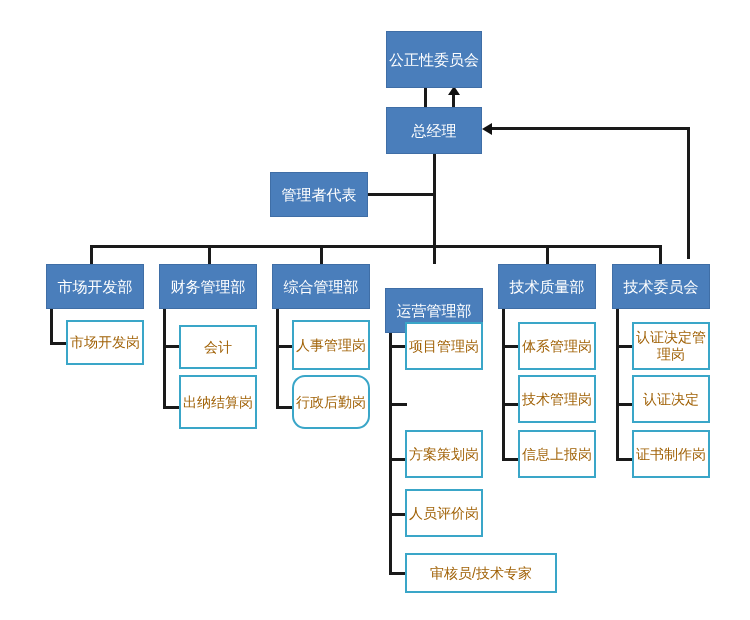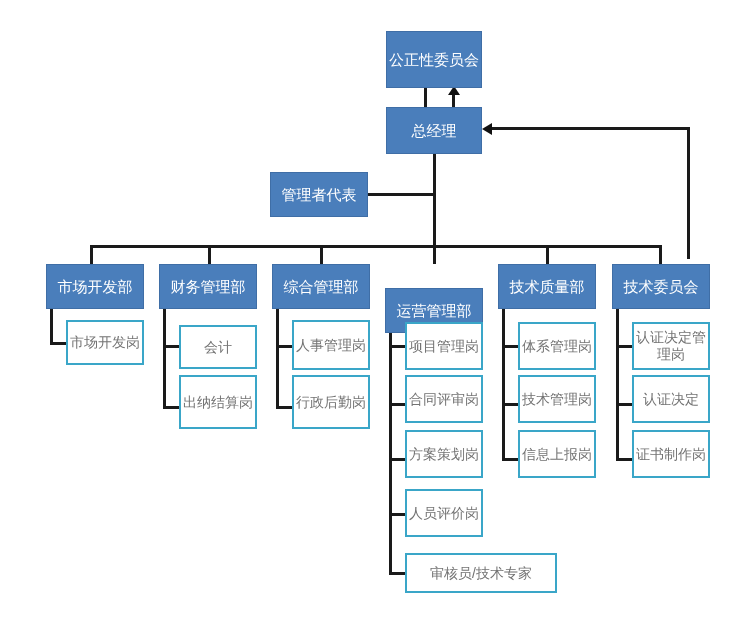--- a/index.html
+++ b/index.html
@@ -27,21 +27,21 @@
   .box span{display:block;width:100%;}
   .dept{
     background:#4a7ebb;
     border:1px solid #3f6ea6;
     color:#ffffff;
     font-size:15px;
   }
   .unit{
     background:#ffffff;
     border:2px solid #3aa6c8;
-    color:#737373;
+    color:#a16207;
     font-size:14px;
   }
   .wide-unit{font-size:14px;}
   
   .ln{
     position:absolute;
     background:#1a1a1a;
     z-index:2;
   }
   .v{width:3px;}
@@ -134,33 +134,30 @@
   <div class="box unit" style="left:179px;top:375px;width:78px;height:54px;text-align:center;">
     <span>出纳结算岗</span>
   </div>
 
   <div class="ln v" style="left:276px;top:309px;width:3px;height:100px;"></div>
   <div class="ln h" style="left:276px;top:345px;width:18px;height:3px;"></div>
   <div class="box unit" style="left:292px;top:320px;width:78px;height:50px;">
     <span>人事管理岗</span>
   </div>
   <div class="ln h" style="left:276px;top:406px;width:18px;height:3px;"></div>
-  <div class="box unit" style="left:292px;top:375px;width:78px;height:54px;">
+  <div class="box unit" style="left:292px;top:375px;width:78px;height:54px;border-radius:13px;">
     <span>行政后勤岗</span>
   </div>
 
   <div class="ln v" style="left:389px;top:309px;width:3px;height:266px;"></div>
   <div class="ln h" style="left:389px;top:345px;width:18px;height:3px;"></div>
   <div class="box unit" style="left:405px;top:322px;width:78px;height:48px;">
     <span>项目管理岗</span>
   </div>
   <div class="ln h" style="left:389px;top:403px;width:18px;height:3px;"></div>
-  <div class="box unit" style="left:405px;top:375px;width:78px;height:48px;">
-    <span>合同评审岗</span>
-  </div>
   <div class="ln h" style="left:389px;top:458px;width:18px;height:3px;"></div>
   <div class="box unit" style="left:405px;top:430px;width:78px;height:48px;">
     <span>方案策划岗</span>
   </div>
   <div class="ln h" style="left:389px;top:513px;width:18px;height:3px;"></div>
   <div class="box unit" style="left:405px;top:489px;width:78px;height:48px;">
     <span>人员评价岗</span>
   </div>
   <div class="ln h" style="left:389px;top:572px;width:18px;height:3px;"></div>
   <div class="box unit wide-unit" style="left:405px;top:553px;width:152px;height:40px;">

